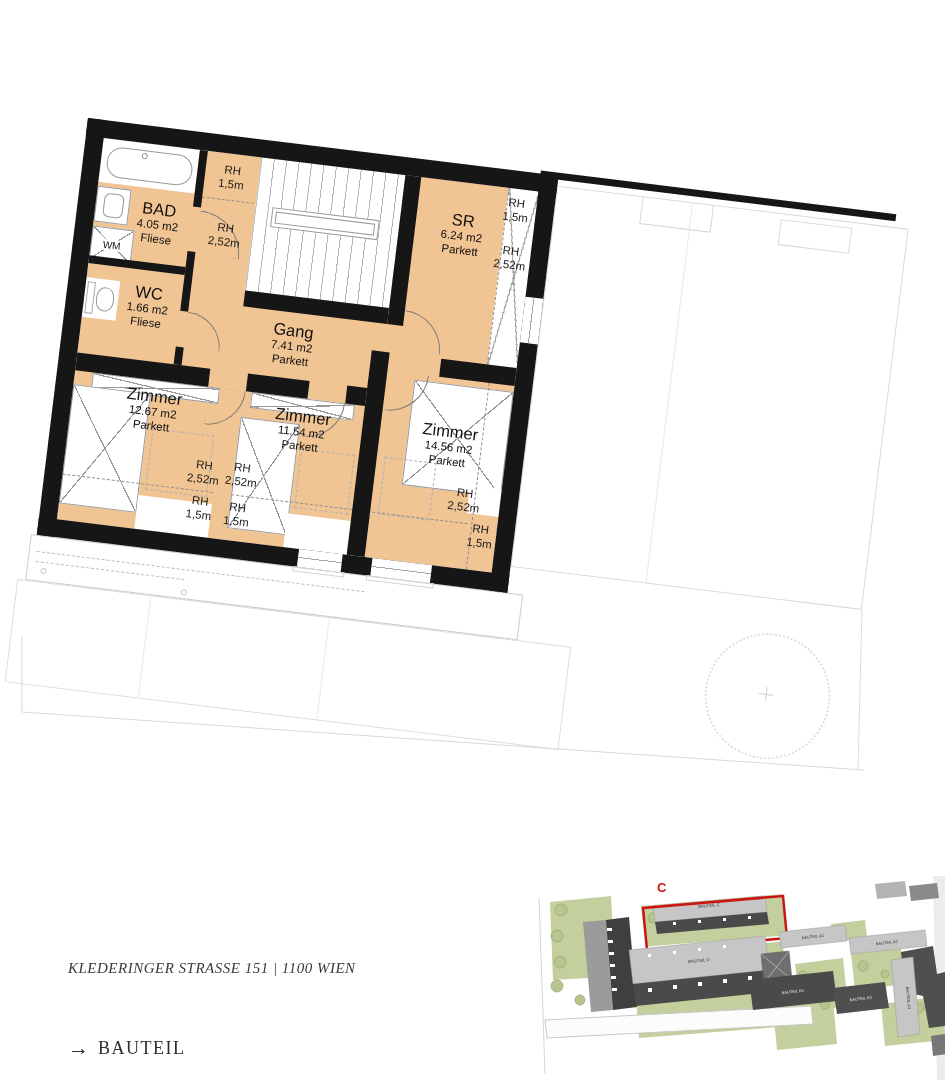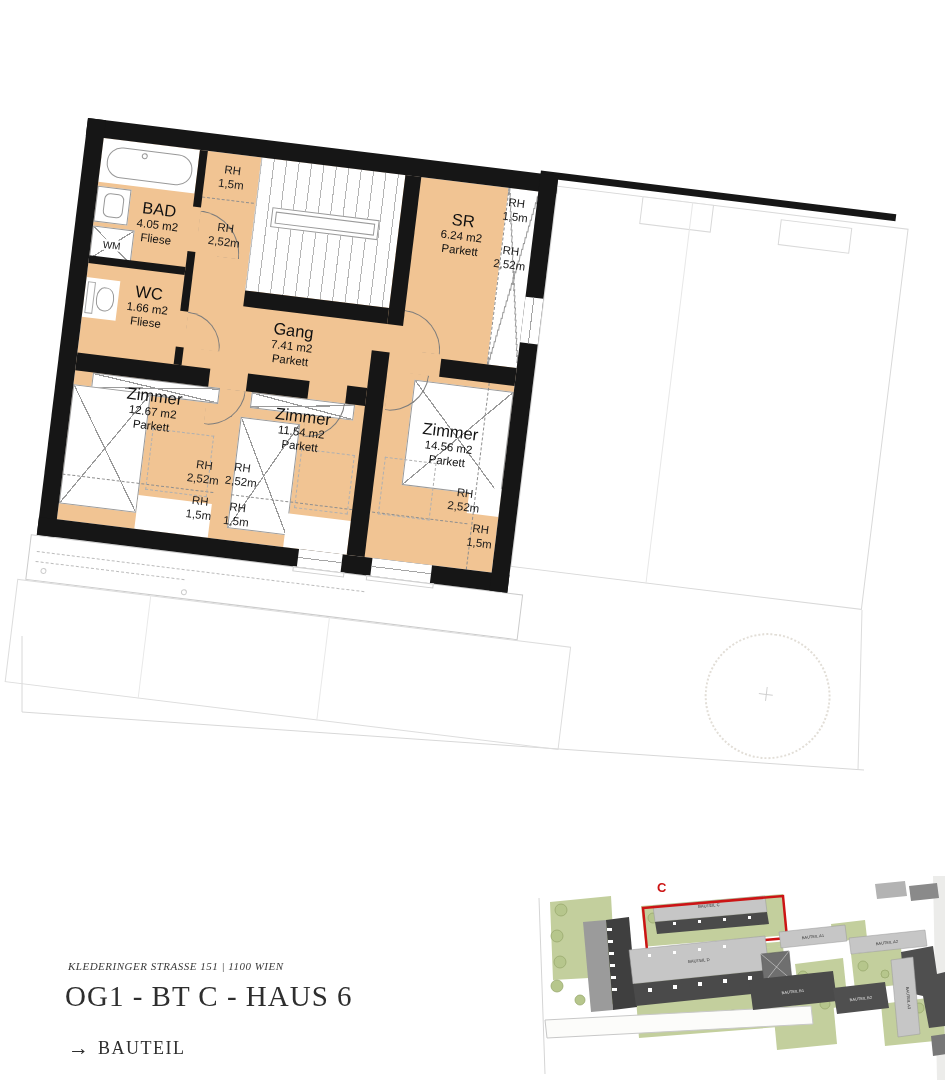--- a/index.html
+++ b/index.html
@@ -29,21 +29,21 @@
   .roomlabel .sub{font-size:11.5px;display:block;}
   .rh{position:absolute;transform:translate(-50%,-50%);text-align:center;font-size:11.5px;line-height:1.2;color:#1c1c1c;white-space:nowrap;}
   .rh span{display:block;}
   .wm-box{font-size:10px;display:flex;align-items:center;justify-content:center;color:#111;}
   .win-h{background:#fff linear-gradient(to bottom, transparent 8px, #a5a5a5 8px, #a5a5a5 9px, transparent 9px);}
   .win-v{background:#fff linear-gradient(to right, transparent 8px, #a5a5a5 8px, #a5a5a5 9px, transparent 9px);}
   .sill{position:absolute;background:#fff;border:1px solid #cfcfcf;box-sizing:border-box;}
   .tree-dot{position:absolute;border:2px dotted #e2ded7;border-radius:50%;}
   
   .footer-address{position:absolute;left:68px;top:960px;font-family:"Liberation Serif",serif;
-     font-style:italic;font-size:11px;letter-spacing:.5px;color:#3a3a3a;}
+     font-style:italic;font-size:15px;letter-spacing:.5px;color:#3a3a3a;}
   .footer-title{position:absolute;left:65px;top:980px;font-family:"Liberation Serif",serif;
      font-size:29px;letter-spacing:1px;color:#2e2e2e;}
   .footer-north{position:absolute;left:68px;top:1036px;font-family:"Liberation Serif",serif;
      font-size:18px;letter-spacing:1.5px;color:#2e2e2e;display:flex;align-items:center;gap:9px;}
   .footer-north .arrow{font-size:21px;letter-spacing:0;}
   
   .siteplan{position:absolute;left:533px;top:876px;}
   .siteplan text{font-family:"Liberation Sans",sans-serif;}
 </style>
 </head>
@@ -219,21 +219,20 @@
         <span>RH</span>
         <span>2,52m</span>
       </div>
     <div class="rh" style="left:440px;top:368px;">
         <span>RH</span>
         <span>1,5m</span>
       </div>
   </div>
 
   <div class="footer-address">KLEDERINGER STRASSE 151 | 1100 WIEN</div>
-  <div class="footer-title">OG1 - BT C - HAUS 6</div>
   <div class="footer-north">
     <span class="arrow">→</span>
     <span>BAUTEIL</span>
   </div>
 
   <svg class="siteplan" width="412" height="204" viewBox="0 0 412 204">
 
     <path d="M6,22 L12,198" stroke="#d5d5d5" fill="none"></path>
     <polygon points="400,0 412,0 412,204 404,204" style="fill:#ececea"></polygon>
 

